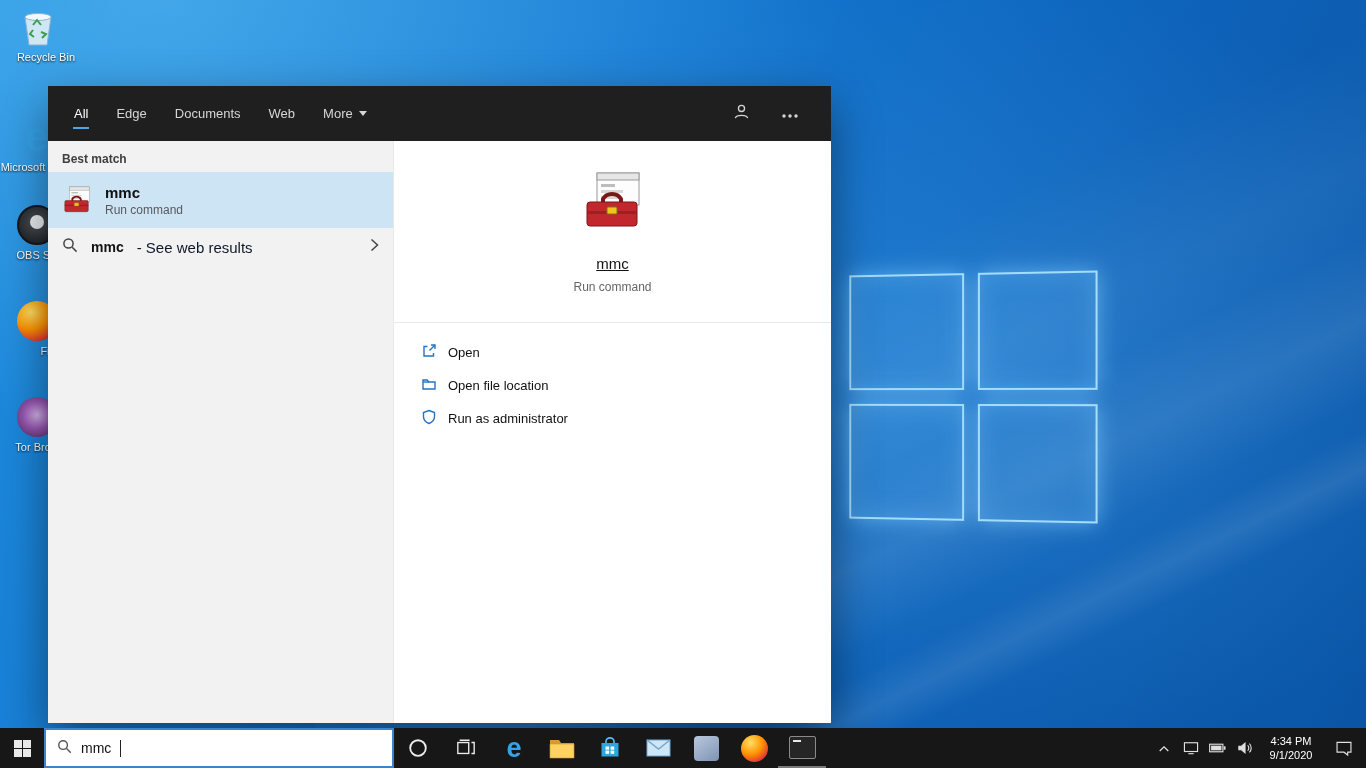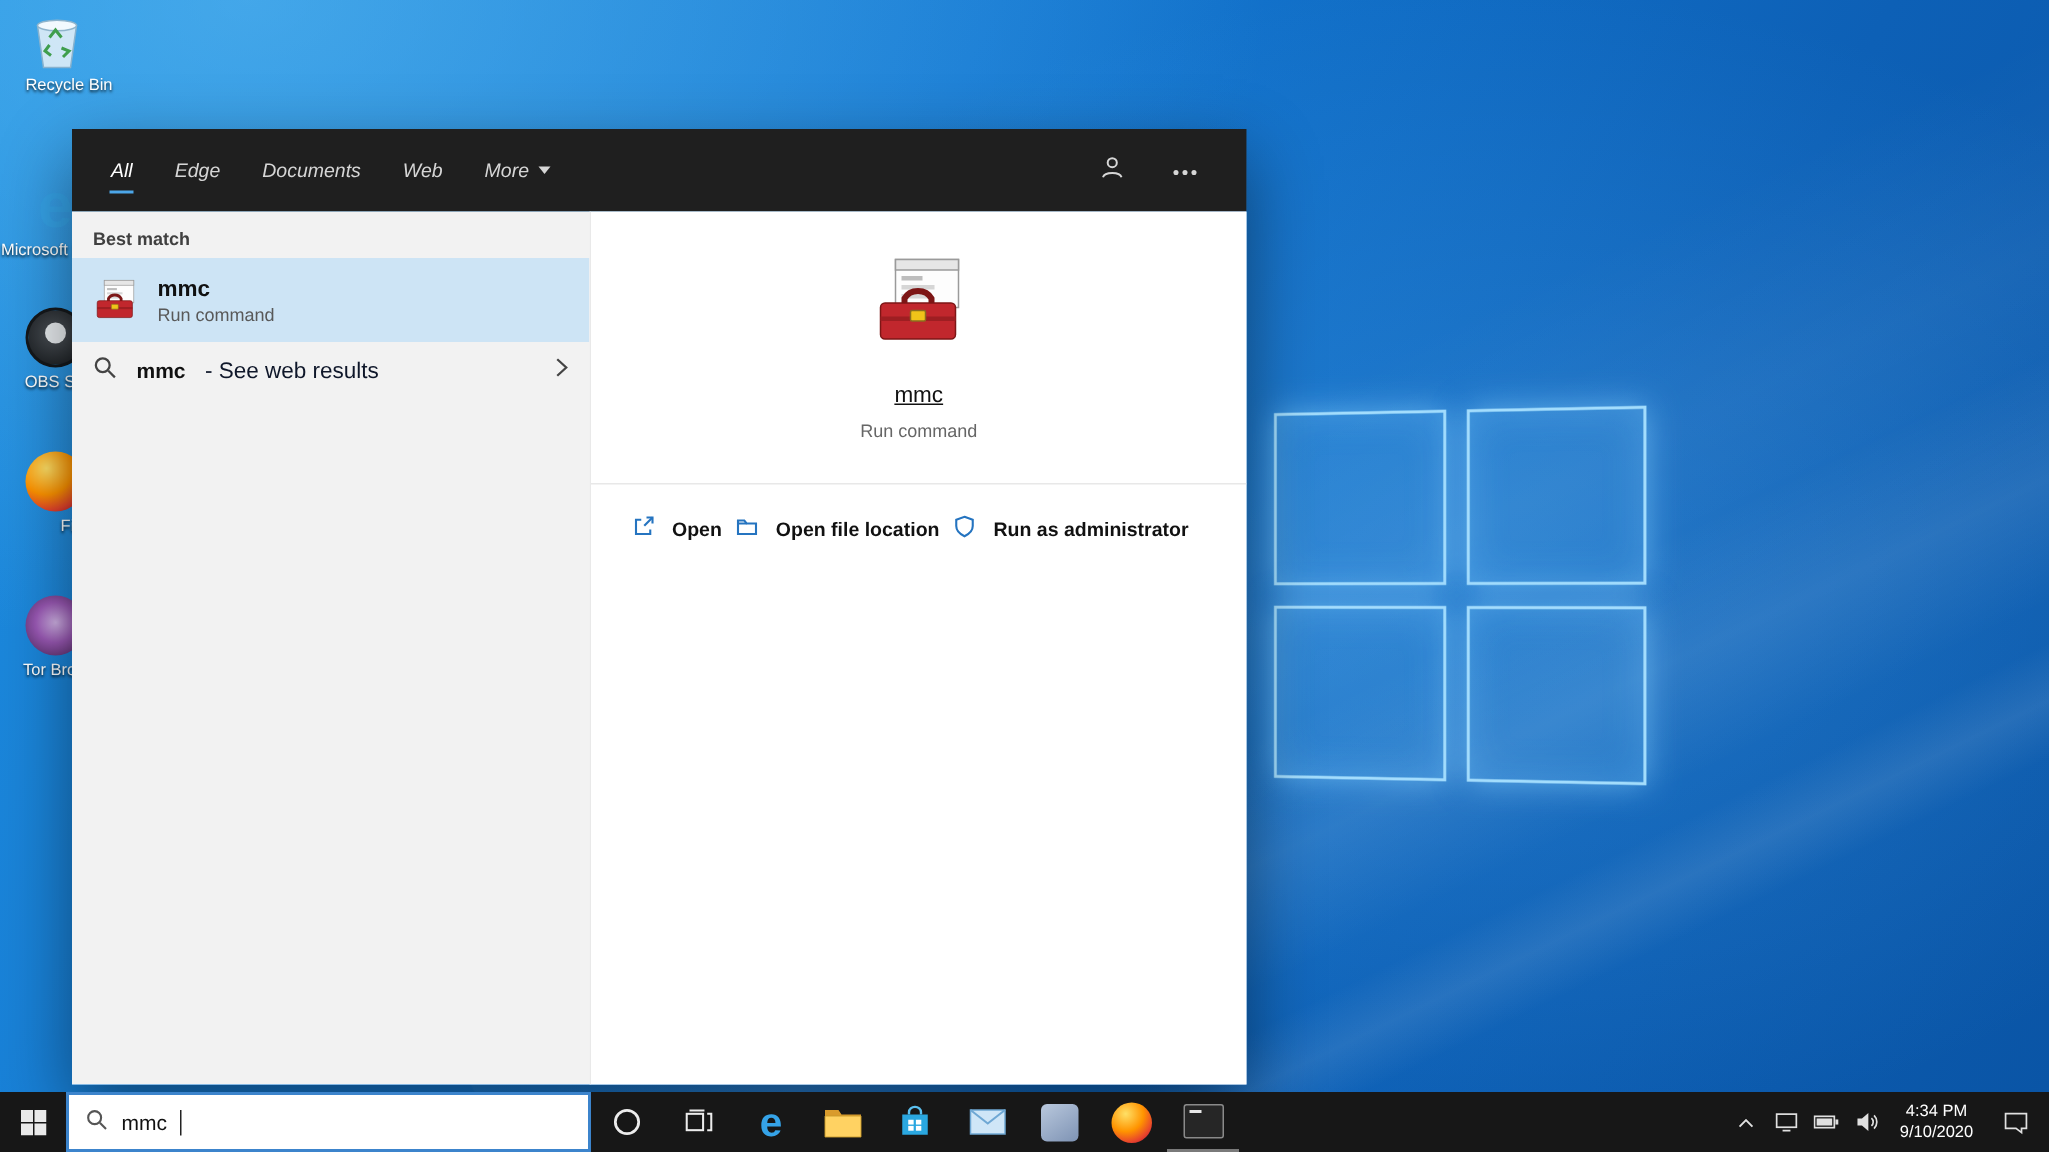--- a/index.html
+++ b/index.html
@@ -40,21 +40,21 @@
   .obs-c { background:radial-gradient(circle at 50% 42%, #50565c, #23272b 75%); border:2px solid #15181b; position:relative; }
   .obs-c::after { content:""; position:absolute; left:11px; top:8px; width:14px; height:14px; border-radius:50%; background:#e9edf0; }
   .ff-c  { background:radial-gradient(circle at 35% 28%, #ffe066, #ff9400 45%, #e8452c 72%, #b01030 95%); }
   .tor-c { background:radial-gradient(circle at 50% 45%, #d2b4e8, #9b59b6 45%, #5e3370 85%); }
 
   
   .search-panel { position:absolute; left:48px; top:86px; width:783px; height:637px; z-index:20;
     display:flex; flex-direction:column; box-shadow:0 18px 45px rgba(0,0,0,.45); }
   .sp-header { height:55px; background:#1f1f1f; display:flex; align-items:center; padding:0 12px; flex:none; }
   .sp-tab { padding:0 14px; height:100%; display:flex; align-items:center; gap:6px; color:#d6d6d6;
-    font-size:13px; position:relative; cursor:default;font-style:italic; }
+    font-size:13px; position:relative; cursor:default; }
   .sp-tab.active { color:#fff; }
   .sp-tab.active::after { content:""; position:absolute; left:13px; right:13px; bottom:12px; height:2px; background:#4ca6e8; }
   .caret-down { width:0; height:0; border-left:4px solid transparent; border-right:4px solid transparent; border-top:5px solid #d6d6d6; }
   .sp-header-right { margin-left:auto; display:flex; align-items:center; gap:30px; padding-right:20px; }
 
   .sp-body { flex:1; display:flex; background:#f2f2f2; overflow:hidden; }
   .sp-left { width:345px; flex:none; display:flex; flex-direction:column; padding-top:4px; }
   .section-label { font-size:12px; font-weight:bold; color:#404040; padding:7px 14px 6px; }
   .best-result { height:56px; background:#cde4f5; display:flex; align-items:center; gap:13px; padding:0 14px; cursor:default; }
   .best-result .ri { width:30px; height:30px; flex:none; }
@@ -64,21 +64,21 @@
   .web-result { height:38px; display:flex; align-items:center; gap:13px; padding:0 14px; cursor:default; }
   .web-q { font-size:14px; font-weight:bold; color:#111; }
   .web-suffix { font-size:15px; color:#0f172a; }
   .web-chev { margin-left:auto; }
 
   .sp-right { flex:1; background:#fff; display:flex; flex-direction:column; align-items:center; padding-top:28px; border-left:1px solid #e9e9e9; }
   .pv-icon { width:64px; height:64px; }
   .pv-title { margin-top:22px; font-size:15px; color:#111; text-decoration:underline; cursor:pointer; }
   .pv-sub { margin-top:8px; font-size:12px; color:#666; }
   .pv-divider { width:100%; height:1px; background:#e8e8e8; margin-top:28px; }
-  .pv-actions { align-self:stretch; padding:17px 0 0 27px; display:flex; flex-direction:row; gap:9px;font-weight:bold; }
+  .pv-actions { align-self:stretch; padding:17px 0 0 27px; display:flex; flex-direction:column; gap:9px; }
   .pv-action { display:flex; align-items:center; gap:11px; height:24px; font-size:13px; color:#111; cursor:default; }
 
   
   .taskbar { position:absolute; left:0; right:0; bottom:0; height:40px; background:#171717;
     display:flex; align-items:stretch; z-index:30; }
   .tb-btn { width:48px; display:flex; align-items:center; justify-content:center; flex:none; cursor:pointer; }
   .tb-btn.start { width:44px; }
   .tb-search { width:350px; flex:none; background:#fff; border:2px solid #3c84cc; display:flex; align-items:center;
     gap:9px; padding:0 11px; font-size:14px; color:#111; cursor:text; }
   .tb-caret { width:1px; height:17px; background:#222; animation:blink 1.1s steps(1) infinite; }
@@ -375,21 +375,21 @@
       </svg>
     </div>
     <div class="tray-item">
       <svg width="16" height="14" viewBox="0 0 18 16" fill="none" stroke="#e0e0e0" stroke-width="1.3">
         <path d="M2 6 h3 l4-3.5 v11 L5 10 H2 z" fill="#e0e0e0"></path>
         <path d="M12 5 a4 4 0 0 1 0 6 M14 3 a7 7 0 0 1 0 10"></path>
       </svg>
     </div>
     <div class="clock">
       <div>4:34 PM</div>
-      <div>9/10/2020</div>
+      <div>9/1/2020</div>
     </div>
     <div class="tray-item action-center">
       <svg width="18" height="17" viewBox="0 0 22 20" fill="none" stroke="#e0e0e0" stroke-width="1.4">
         <path d="M2.5 2.5 h17 v12 h-4 v3.5 l-4.5-3.5 h-8.5 z"></path>
       </svg>
     </div>
   </div>
 </div>
 
 </body></html>

